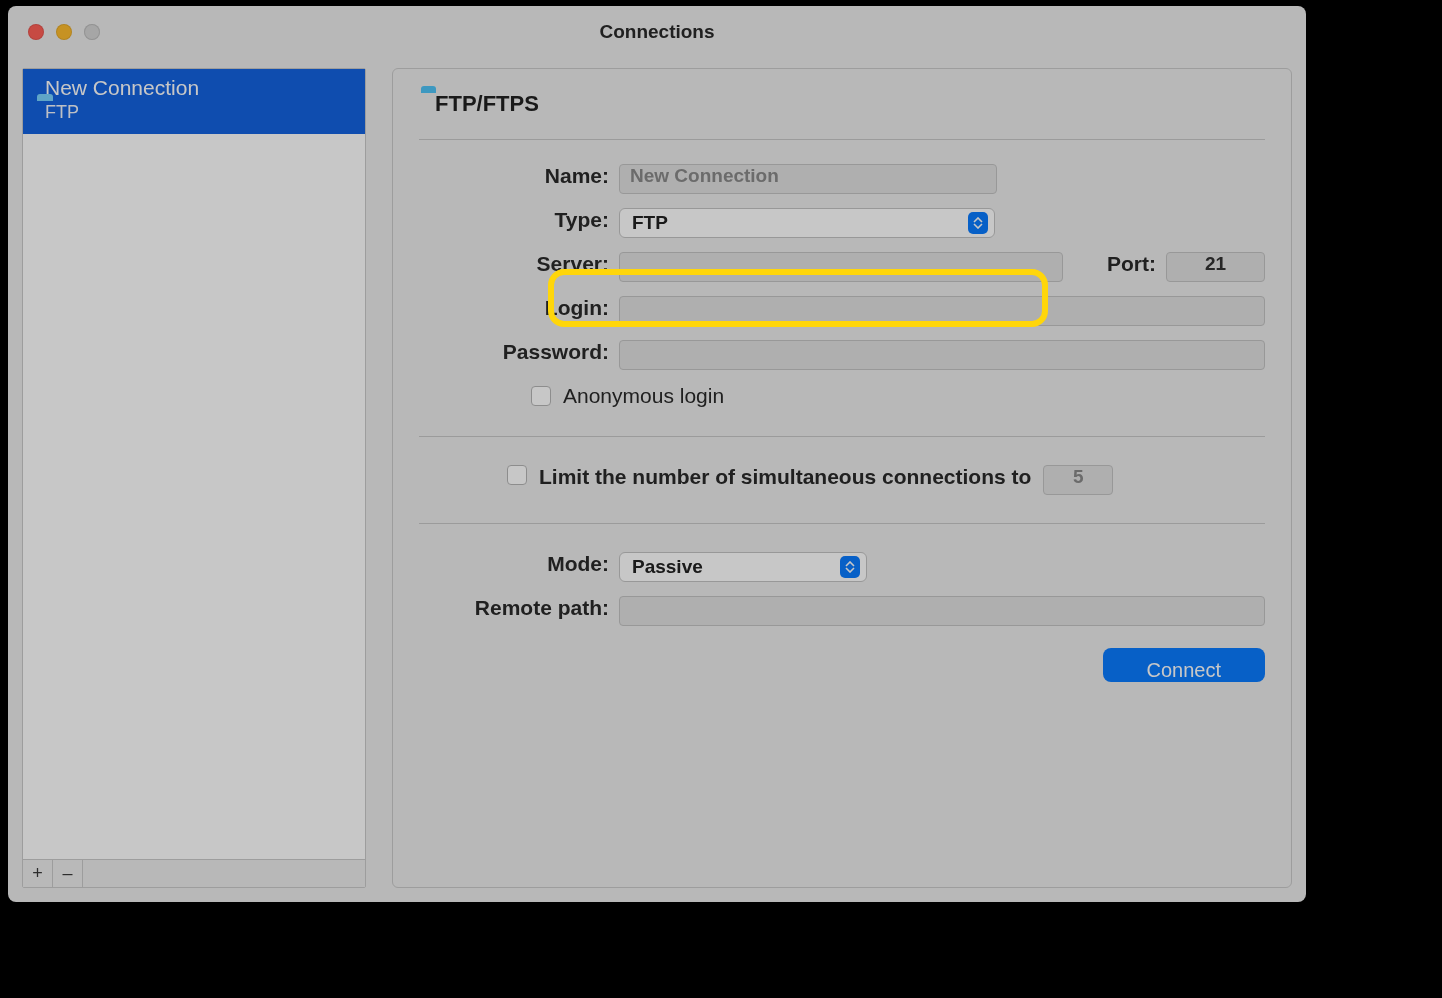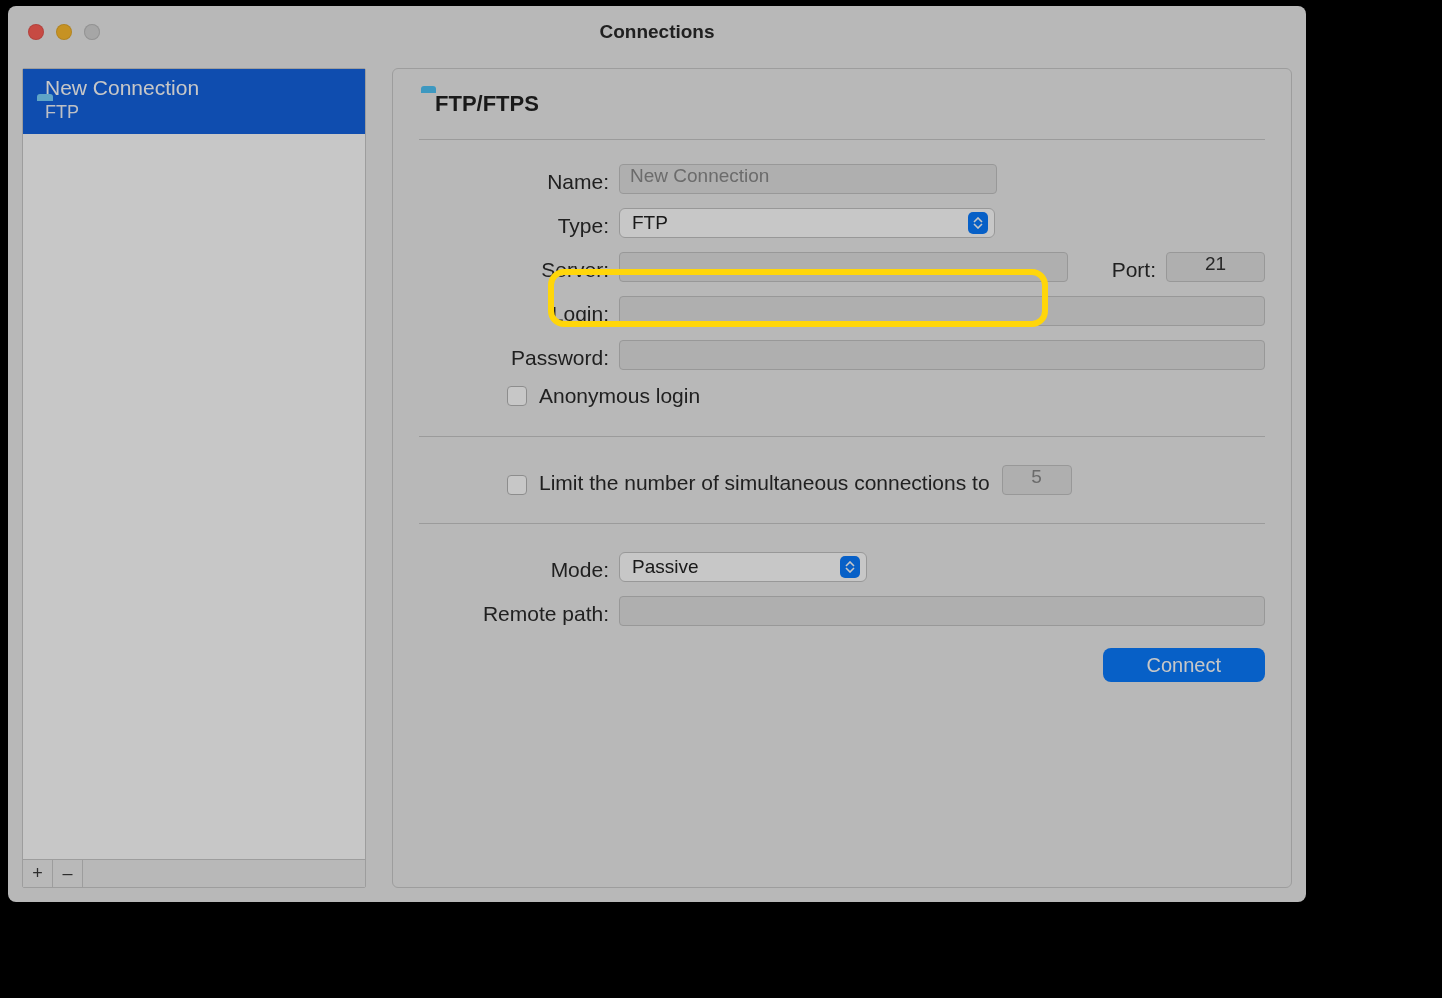--- a/index.html
+++ b/index.html
@@ -64,21 +64,21 @@
 }
 .main {
   flex: 1; border: 1px solid #c9c9c9; border-radius: 6px;
   background: #ececec; padding: 18px 26px 18px 26px; position: relative;
   display: flex; flex-direction: column;
 }
 .header-row { display: flex; gap: 16px; padding: 4px 0 20px 0;}
 .header-title { font-size: 22px; font-weight: 700; color: #222;}
 .divider { height: 1px; background: #c7c7c7; margin: 2px 0 24px 0;}
 .form { display: flex; flex-direction: column; gap: 14px;}
-.row { display: flex; align-items: flex-end; gap: 10px; }
+.row { display: flex; align-items: flex-start; gap: 10px; font-weight: bold; }
 .label {
   width: 190px; text-align: right; font-size: 21px; color: #2a2a2a;
 }
 .input, .port-input, .num-input {
   height: 30px; background: #e0e0e0; border: 1px solid #c3c3c3; border-radius: 4px;
   padding: 0 10px; font-size: 19px; color: #333;
 }
 .input { width: 378px; }
 .input.placeholder { color: #8a8a8a; }
 .full { flex: 1; }
@@ -94,27 +94,27 @@
   width: 20px; height: 22px; border-radius: 5px; background: #0a7bff;
   display: flex; flex-direction: column; align-items: center; justify-content: center;
   margin-left: auto;
 }
 .select .arrows svg { display:block;}
 .type-select { width: 376px; }
 .mode-select { width: 248px; }
 .checkbox {
   width: 20px; height: 20px; border: 1px solid #b5b5b5; border-radius: 4px; background: #fff;
 }
-.cb-row { margin-left: 88px; display: flex; align-items: center; gap: 12px; }
+.cb-row { margin-left: 112px; display: flex; align-items: center; gap: 12px; }
 .cb-label { font-size: 21px; color: #2a2a2a;}
 .connect-btn {
   align-self: flex-end; margin-top: 8px;
   height: 34px; padding: 0 44px; border-radius: 8px;
   background: #0a7bff; color: #fff; font-size: 20px; font-weight: 500;
-  border: none; display:flex; align-items:center;
+  border: none; display:flex; align-items:flex-end;
 }
 .highlight-ring {
   position: absolute; border: 6px solid #ffd60a; border-radius: 16px;
   pointer-events: none; z-index: 60;
 }
 
 .net-folder { position: relative; display:inline-block;}
 .net-folder .folder {
   width: 44px; height: 30px; background: #4fc3f7; border-radius: 4px; position: relative;
 }

